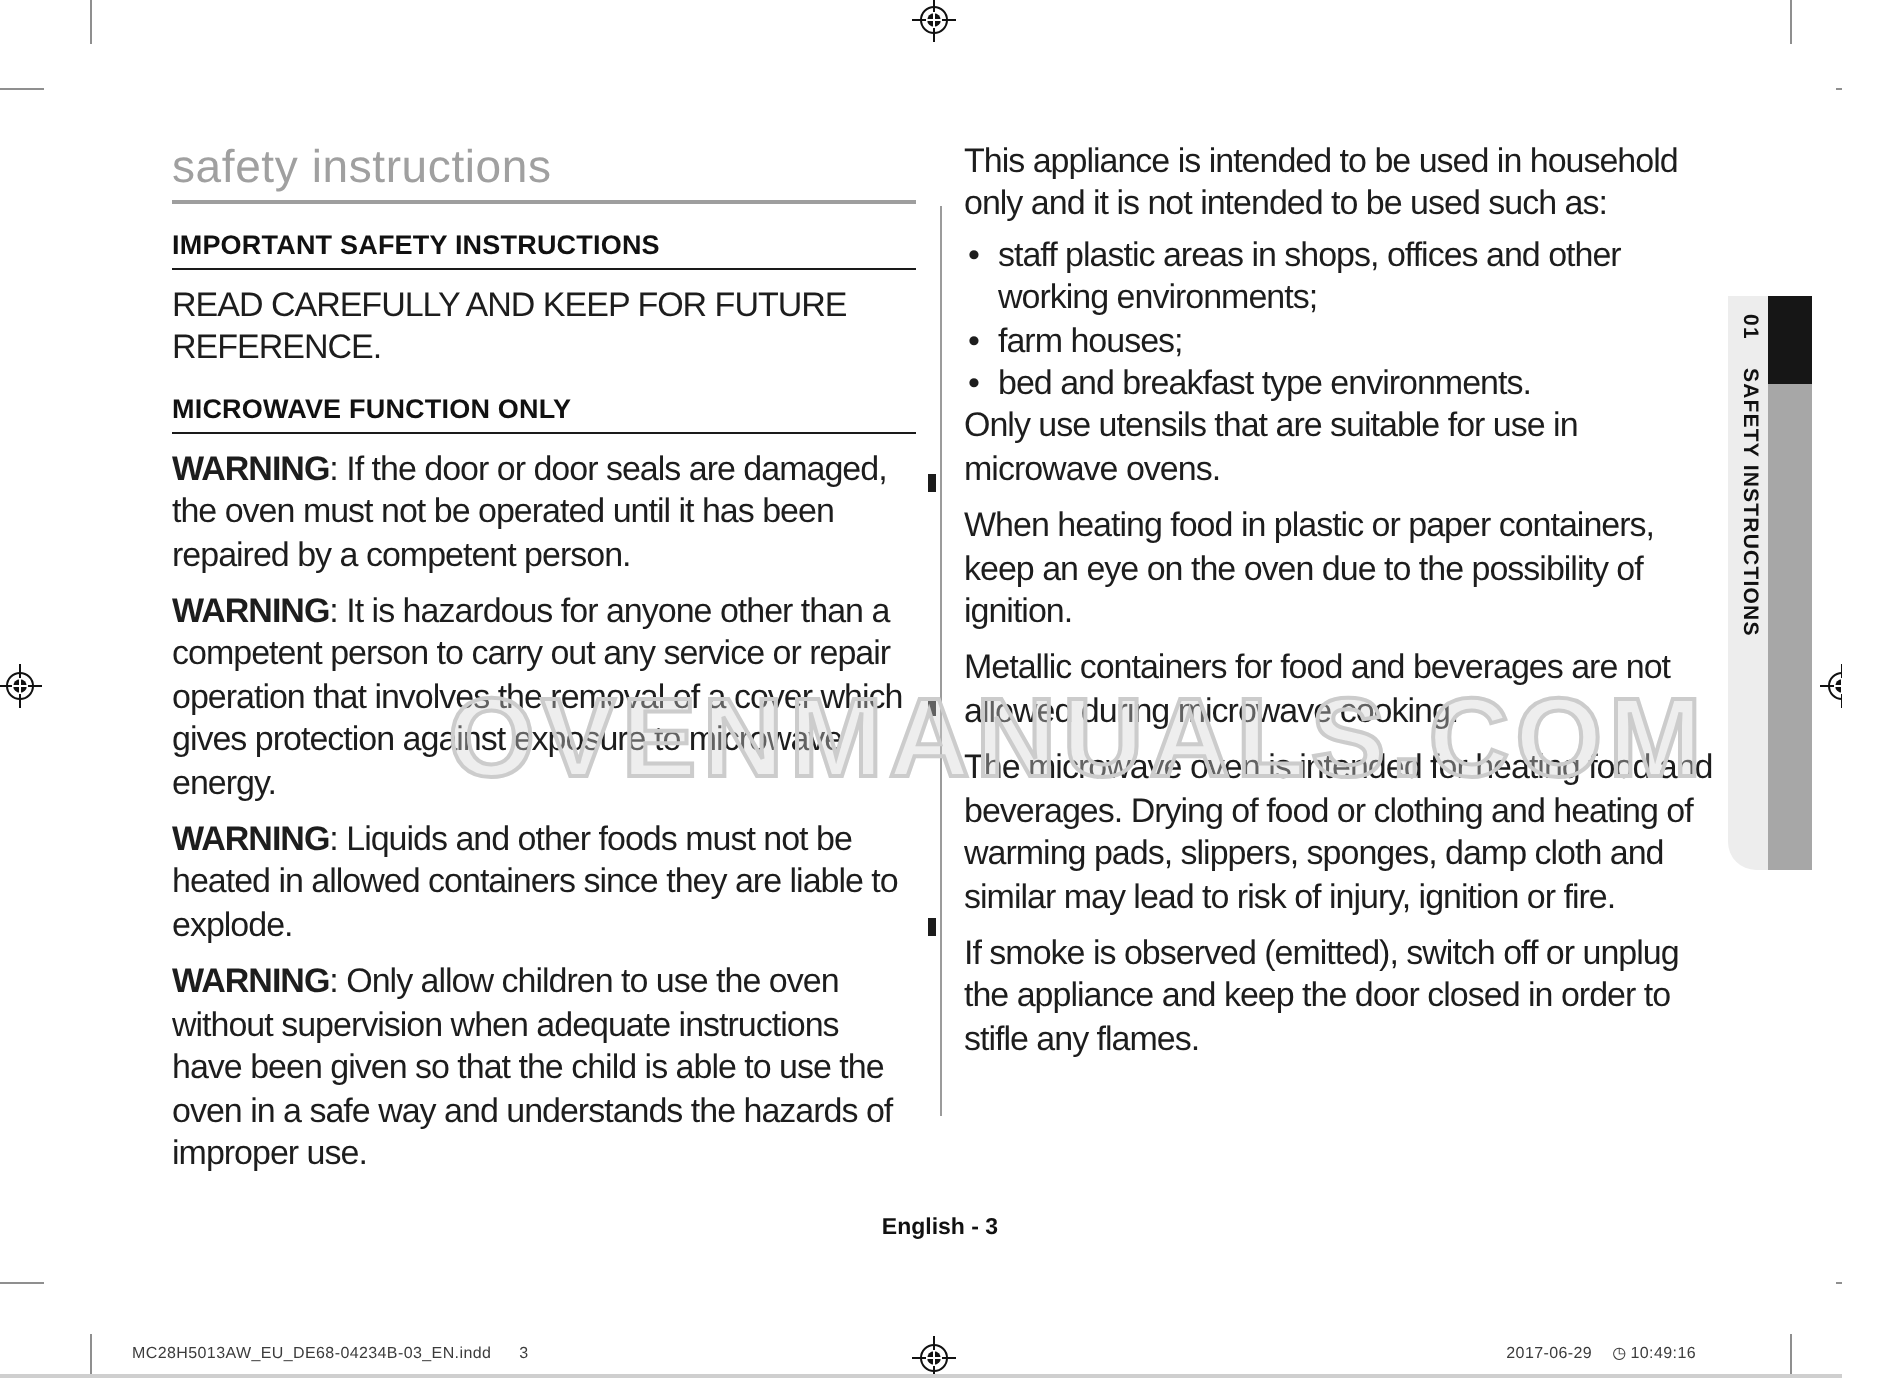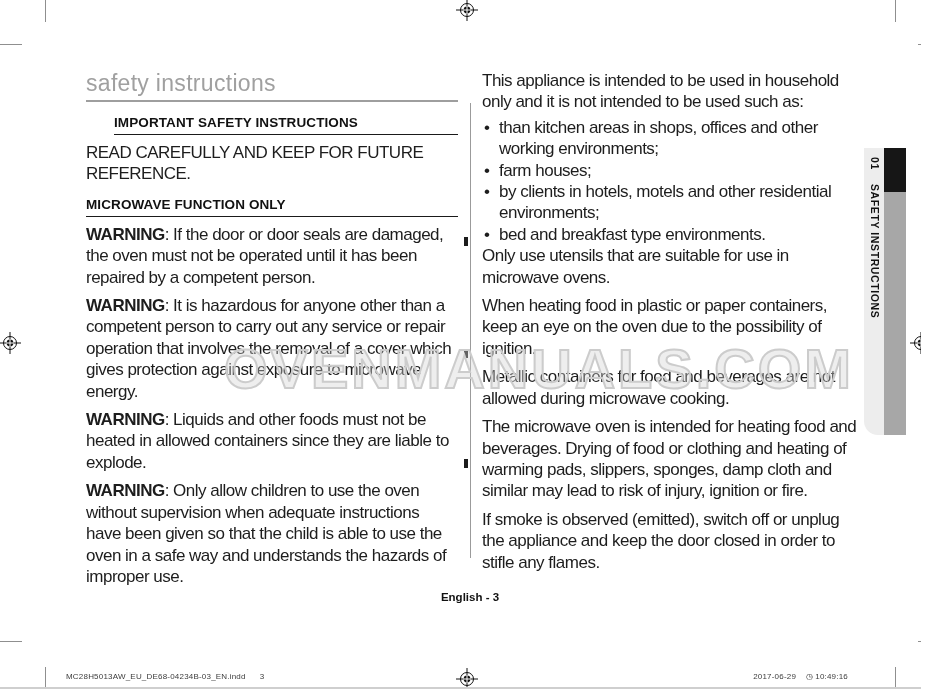--- a/index.html
+++ b/index.html
@@ -46,21 +46,21 @@
   #side-tab-bar   { position:absolute; left:884px; top:192px; width:22px; height:243px; background:#a7a7a7; z-index:2; }
   #side-tab-black { position:absolute; left:884px; top:148px; width:22px; height:44px;  background:#161616; z-index:2; }
   
   #watermark {
     position:absolute; left:224px; top:316px; z-index:3; pointer-events:none;
     font-size:56px; font-weight:bold; letter-spacing:3px; white-space:nowrap;
     color:rgba(210,210,210,0.38);margin-top:20px; -webkit-text-stroke:2px #cccccc;
   }
   
   #page-footer {
-    position:absolute; left:0; top:591px; width:940px; text-align:center;
+    position:absolute; left:0; top:608px; width:940px; text-align:center;
     font-size:11.5px; font-weight:bold; color:#111;
   }
   .imprint { position:absolute; top:672px; font-size:8px; color:#3c3c3c; letter-spacing:0.2px; z-index:1; }
   #imprint-left { left:66px; }
   #imprint-right { right:73px; }
   #imprint-page-num { margin-left:14px; }
   #clock-glyph { margin:0 2px 0 10px; font-size:8px; }
   #scan-bottom-edge { position:absolute; left:0; bottom:0; width:940px; height:2px; background:#cfcfcf; }
 </style>
 </head>
@@ -106,42 +106,41 @@
       <line x1="0" y1="11" x2="22" y2="11" stroke="#111" stroke-width="1"></line>
     <circle cx="11" cy="11" r="6.5" fill="none" stroke="#111" stroke-width="1"></circle>
       <circle cx="11" cy="11" r="3.4" fill="#111"></circle>
     <line x1="11" y1="7" x2="11" y2="15" stroke="#fff" stroke-width="1"></line>
       <line x1="7" y1="11" x2="15" y2="11" stroke="#fff" stroke-width="1"></line>
   </svg>
 
   <div class="col" id="col-left">
     <h1 class="page-title">safety instructions</h1>
 
-    <h2 class="sec-heading" style="margin-top:13px;margin-left:28px;">IMPORTANT SAFETY INSTRUCTIONS</h2>
+    <h2 class="sec-heading" style="margin-top:13px;">IMPORTANT SAFETY INSTRUCTIONS</h2>
     <p class="body-text">READ CAREFULLY AND KEEP FOR FUTURE REFERENCE.</p>
 
     <h2 class="sec-heading">MICROWAVE FUNCTION ONLY</h2>
 
     <p class="body-text"><span class="warn-label">WARNING</span><span>: If the door or door seals are damaged, the oven must not be operated until it has been repaired by a competent person.</span></p>
     <p class="body-text"><span class="warn-label">WARNING</span><span>: It is hazardous for anyone other than a competent person to carry out any service or repair operation that involves the removal of a cover which gives protection against exposure to microwave energy.</span></p>
     <p class="body-text"><span class="warn-label">WARNING</span><span>: Liquids and other foods must not be heated in allowed containers since they are liable to explode.</span></p>
     <p class="body-text"><span class="warn-label">WARNING</span><span>: Only allow children to use the oven without supervision when adequate instructions have been given so that the child is able to use the oven in a safe way and understands the hazards of improper use.</span></p>
   </div>
 
   <div id="col-divider"></div>
   <div class="fold-tick" style="top:237px;"></div>
   <div class="fold-tick" style="top:349px;"></div>
   <div class="fold-tick" style="top:459px;"></div>
 
   <div class="col" id="col-right">
     <p class="body-text" style="margin-bottom:4px;">This appliance is intended to be used in household only and it is not intended to be used such as:</p>
     <ul class="bullet-list body-text">
-      <li>than kitchen areas in shops, offices and other working environments;</li>
+      <li>staff plastic areas in shops, offices and other working environments;</li>
       <li>farm houses;</li>
-      <li>by clients in hotels, motels and other residential environments;</li>
       <li>bed and breakfast type environments.</li>
     </ul>
     <p class="body-text">Only use utensils that are suitable for use in microwave ovens.</p>
     <p class="body-text">When heating food in plastic or paper containers, keep an eye on the oven due to the possibility of ignition.</p>
     <p class="body-text">Metallic containers for food and beverages are not allowed during microwave cooking.</p>
     <p class="body-text">The microwave oven is intended for heating food and beverages. Drying of food or clothing and heating of warming pads, slippers, sponges, damp cloth and similar may lead to risk of injury, ignition or fire.</p>
     <p class="body-text">If smoke is observed (emitted), switch off or unplug the appliance and keep the door closed in order to stifle any flames.</p>
   </div>
 
   <div id="watermark">OVENMANUALS.COM</div>

